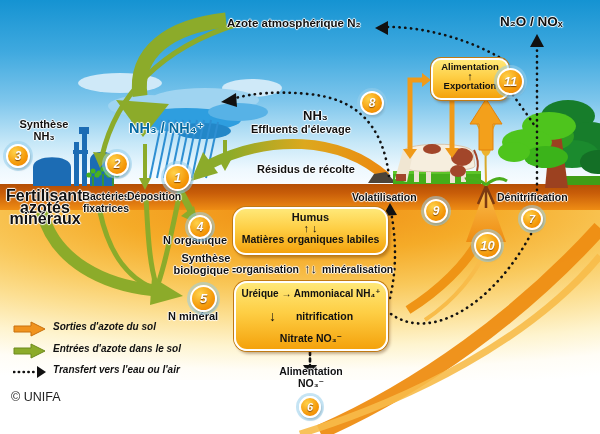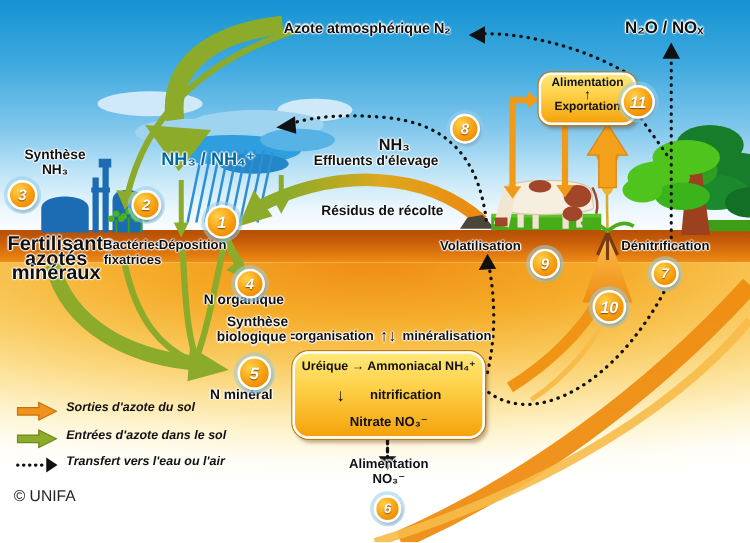--- a/index.html
+++ b/index.html
@@ -207,20 +207,25 @@
     <g>
       <path d="M410,152 L410,80 L424,80" stroke="#f09a18" stroke-width="5" fill="none"></path>
       <polygon points="431,80 422,73 422,87" fill="#f09a18"></polygon>
       <polygon points="410,159 403,149 417,149" fill="#f09a18"></polygon>
       <path d="M452,101 L452,149" stroke="#f09a18" stroke-width="5" fill="none"></path>
       <polygon points="452,158 445,148 459,148" fill="#f09a18"></polygon>
       <polygon points="486,99 470,124 479,124 479,150 493,150 493,124 502,124" fill="#f3a01b" stroke="#e2820c" stroke-width="1"></polygon>
     </g>
   </svg>
 
+  <div class="gbox" style="left:233px;top:207px;width:155px;height:48px;padding-top:3px;">
+    <div style="font-size:11px;line-height:11px;">Humus</div>
+    <div class="blk-arrow" style="font-size:11px;line-height:10px;">↑ ↓</div>
+    <div style="font-size:10.5px;line-height:12px;">Matières organiques labiles</div>
+  </div>
 
   <div class="gbox" style="left:234px;top:281px;width:154px;height:70px;padding:5px 4px;justify-content:space-between;">
     <div style="font-size:10px;line-height:11px;">Uréique → Ammoniacal NH₄⁺</div>
     <div style="display:flex;align-items:center;gap:4px;">
       <span class="blk-arrow" style="font-size:14px;">↓</span>
       <span style="font-size:10.5px;padding-left:16px;">nitrification</span>
     </div>
     <div style="font-size:10.5px;line-height:11px;">Nitrate NO₃⁻</div>
   </div>
 

